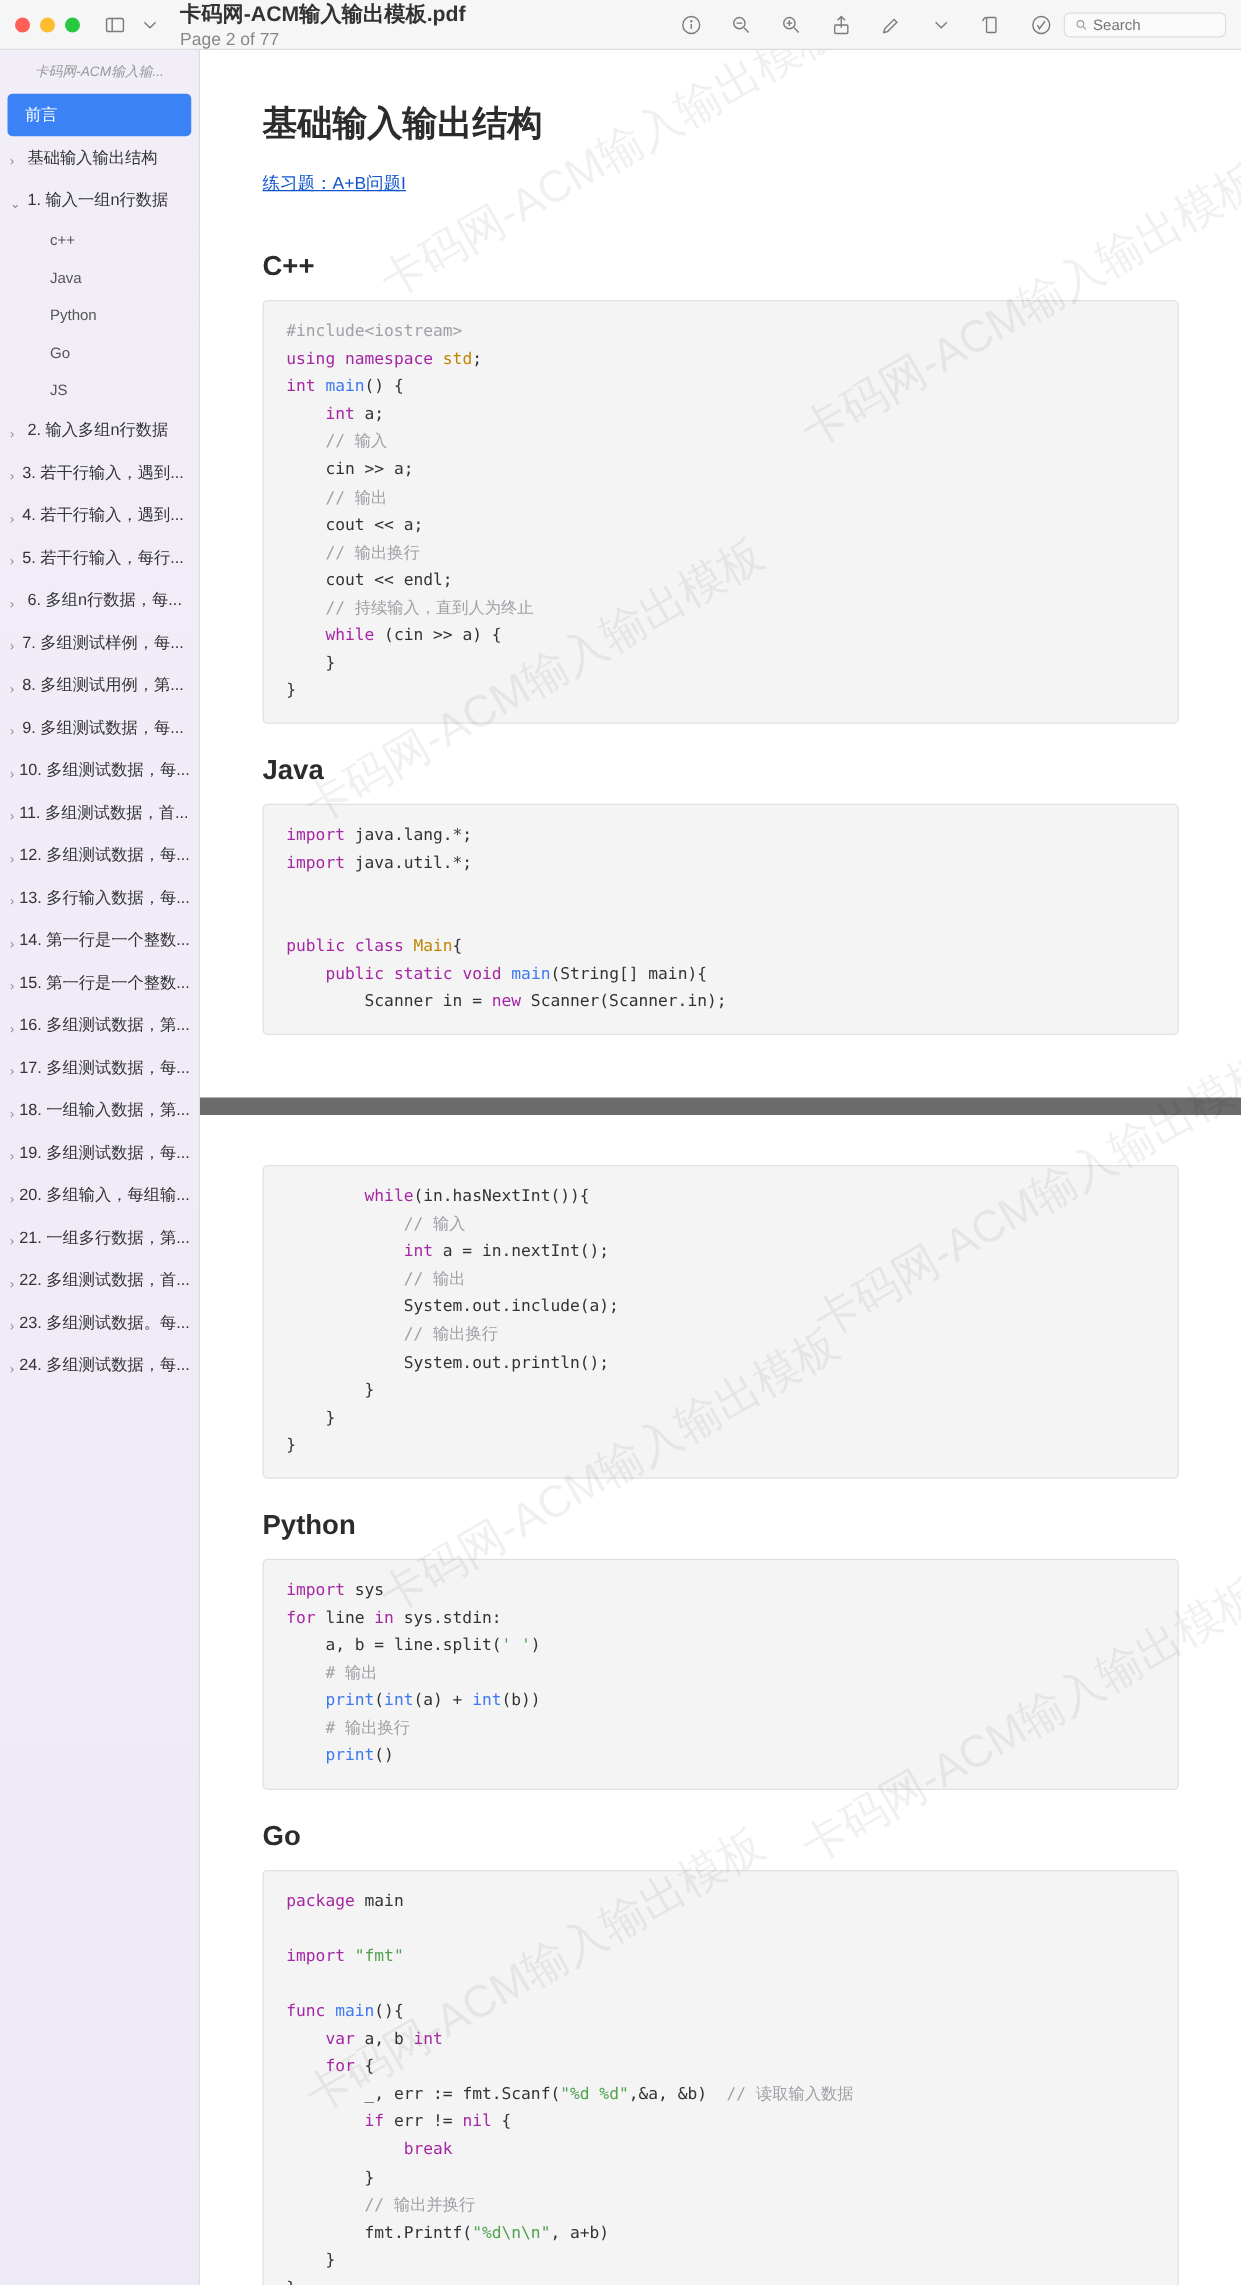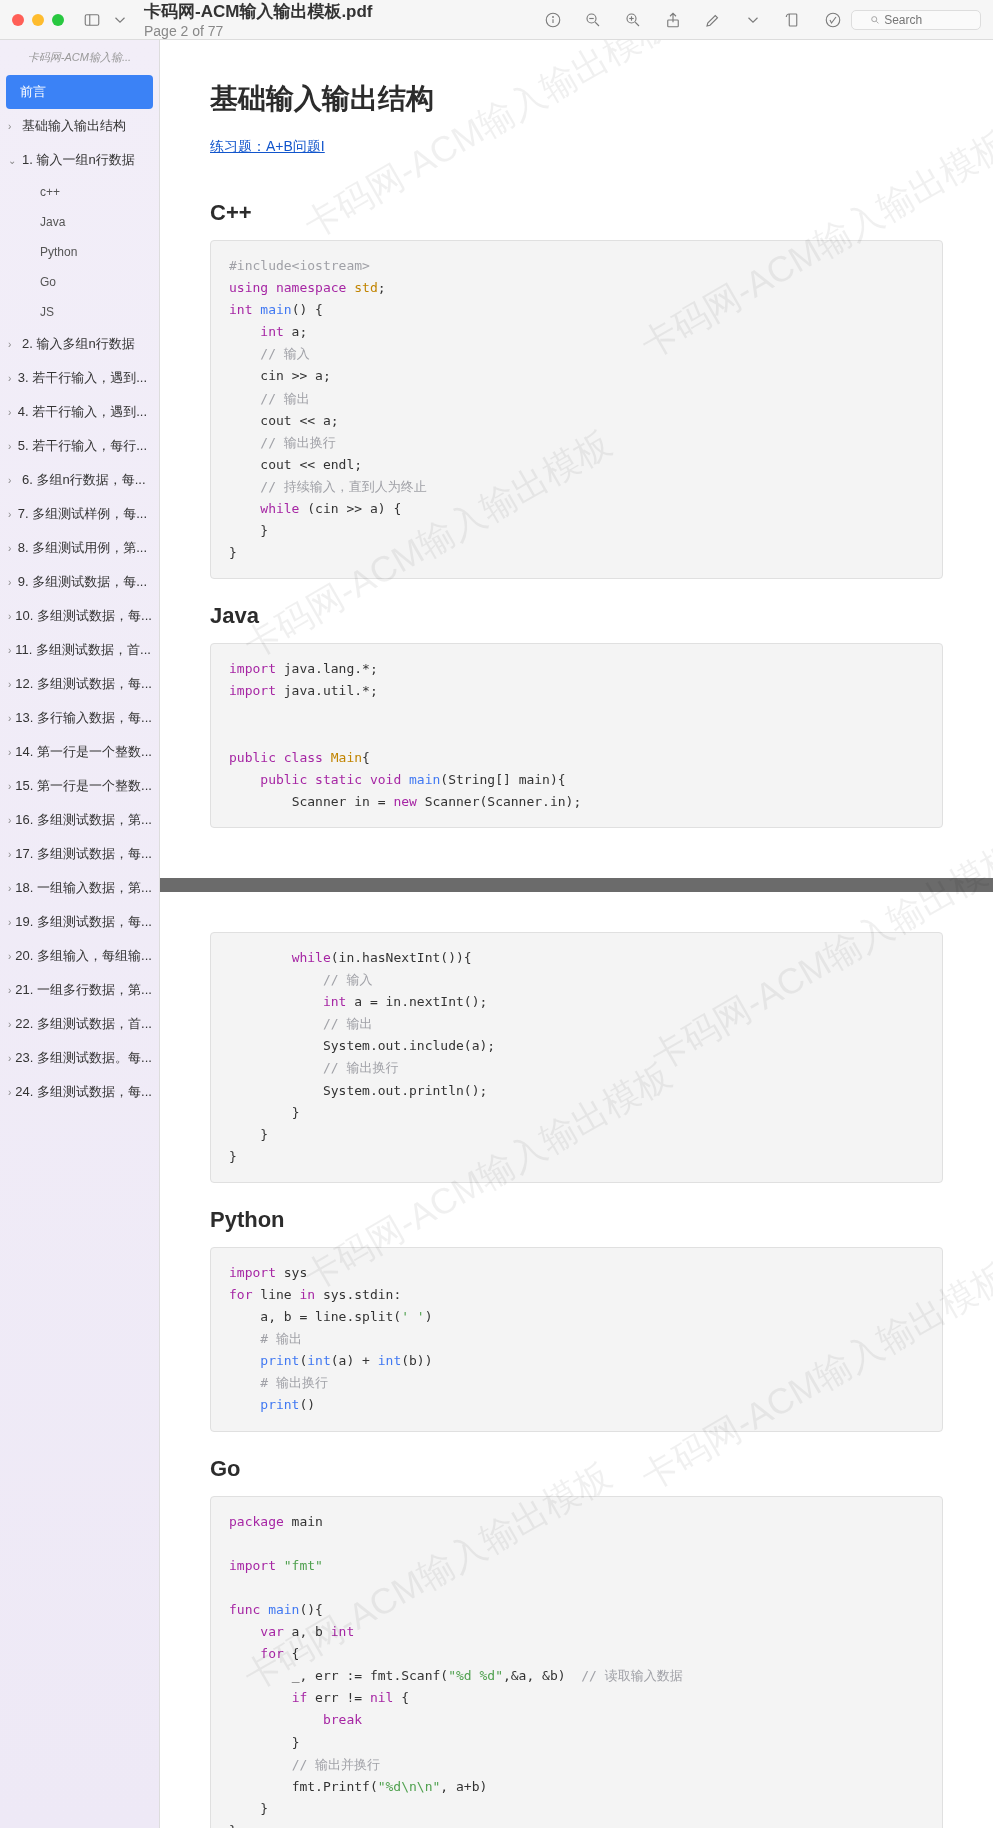--- a/index.html
+++ b/index.html
@@ -9,27 +9,27 @@
 .traffic { display: flex; gap: 8px; margin-right: 10px; }
 .dot { width: 12px; height: 12px; border-radius: 50%; }
 .dot.r { background: #ff5f57; } .dot.y { background: #febc2e; } .dot.g { background: #28c840; }
 .tb-btn { width: 20px; height: 20px; display: flex; align-items: center; justify-content: center; color: #666; }
 .tb-btn svg { width: 18px; height: 18px; stroke: #7a7a7a; fill: none; stroke-width: 1.5; }
 .tb-title { flex: 0 0 auto; margin-left: 6px; }
 .tb-title .t1 { font-size: 17px; font-weight: 600; color: #333; }
 .tb-title .t2 { font-size: 14px; color: #888; }
 .tb-spacer { flex: 1; }
 .tb-icons { display: flex; gap: 20px; align-items: center; }
-.search-box { display: flex; align-items: center; border: 1px solid #ddd; border-radius: 5px; padding: 2px 18px; width: 130px; background: #fafafa; }
+.search-box { display: flex; align-items: center; border: 1px solid #ddd; border-radius: 5px; padding: 2px 8px; width: 130px; background: #fafafa; }
 .search-box input { border: none; outline: none; font-size: 12px; width: 100%; background: transparent; color: #888; }
 .search-box svg { width: 12px; height: 12px; stroke: #999; fill: none; stroke-width: 2; margin-right: 4px; }
 .body { display: flex; flex: 1; overflow: hidden; }
 .sidebar { width: 160px; background: linear-gradient(180deg, #f2eef8 0%, #eee9f6 100%); border-right: 1px solid #ddd; overflow-y: auto; padding-top: 0; font-size: 13px; }
 .side-head { padding: 10px 12px; font-size: 11px; color: #999; text-align: center; font-style: italic; }
-.side-item { padding: 8px 12px 8px 8px; color: #333; font-size: 13px; cursor: pointer; display: flex; align-items: center; white-space: nowrap; overflow: hidden; text-overflow: ellipsis; }
+.side-item { padding: 8px 12px 8px 8px; color: #333; font-size: 13px; cursor: pointer; display: flex; align-items: flex-end; white-space: nowrap; overflow: hidden; text-overflow: ellipsis; }
 .side-item.selected { background: #3b82f6; color: #fff; border-radius: 4px; margin: 0 6px; padding-left: 14px; }
 .side-item .chev { margin-right: 4px; font-size: 10px; color: #888; width: 10px; display: inline-block; }
 .side-item.child { padding-left: 40px; font-size: 12px; color: #555; }
 .content { flex: 1; background: #6b6b6b; overflow-y: auto; display: flex; flex-direction: column; align-items: center; padding: 0; }
 .page { background: #fff; width: 100%; margin-bottom: 14px; padding: 40px 50px 40px 50px; position: relative; }
 .watermark { position: absolute; color: rgba(0,0,0,0.06); font-size: 36px; transform: rotate(-30deg); pointer-events: none; white-space: nowrap; }
 h1 { font-size: 28px; font-weight: 700; color: #2c2c2c; margin-bottom: 20px; }
 h2 { font-size: 22px; font-weight: 700; color: #2c2c2c; margin: 24px 0 14px 0; }
 .link { color: #1155cc; text-decoration: underline; font-size: 14px; margin-bottom: 20px; display: inline-block; }
 .codeblock { background: #f4f4f4; border: 1px solid #e0e0e0; border-radius: 4px; padding: 14px 18px; font-family: "Menlo", "Consolas", monospace; font-size: 13px; line-height: 1.7; white-space: pre; overflow-x: auto; color: #333; margin-bottom: 10px; }

